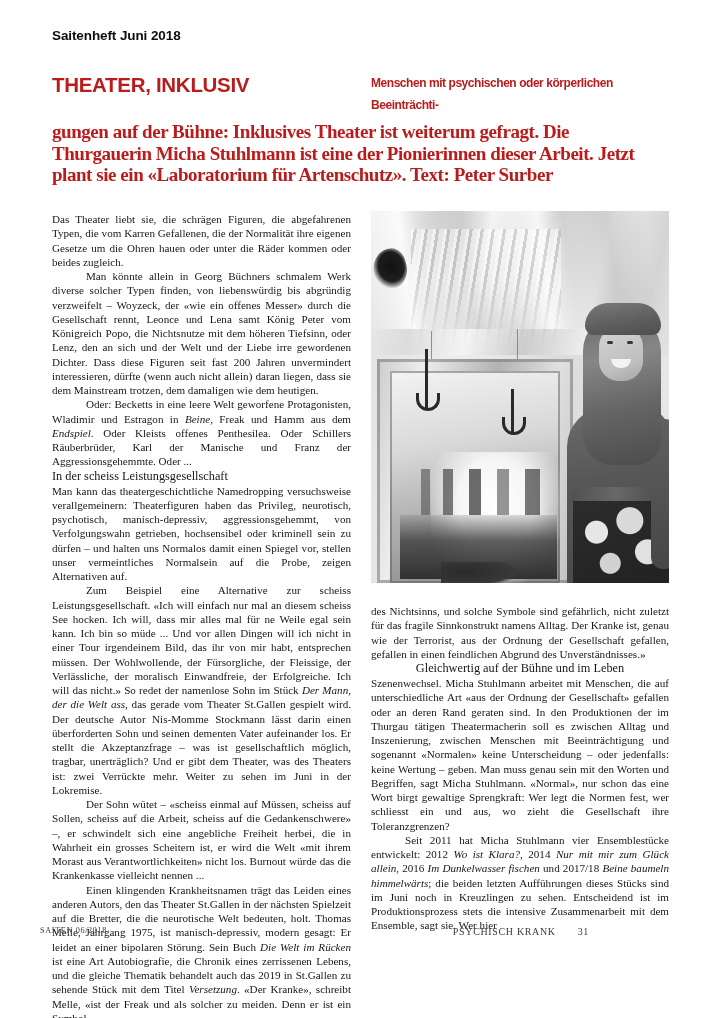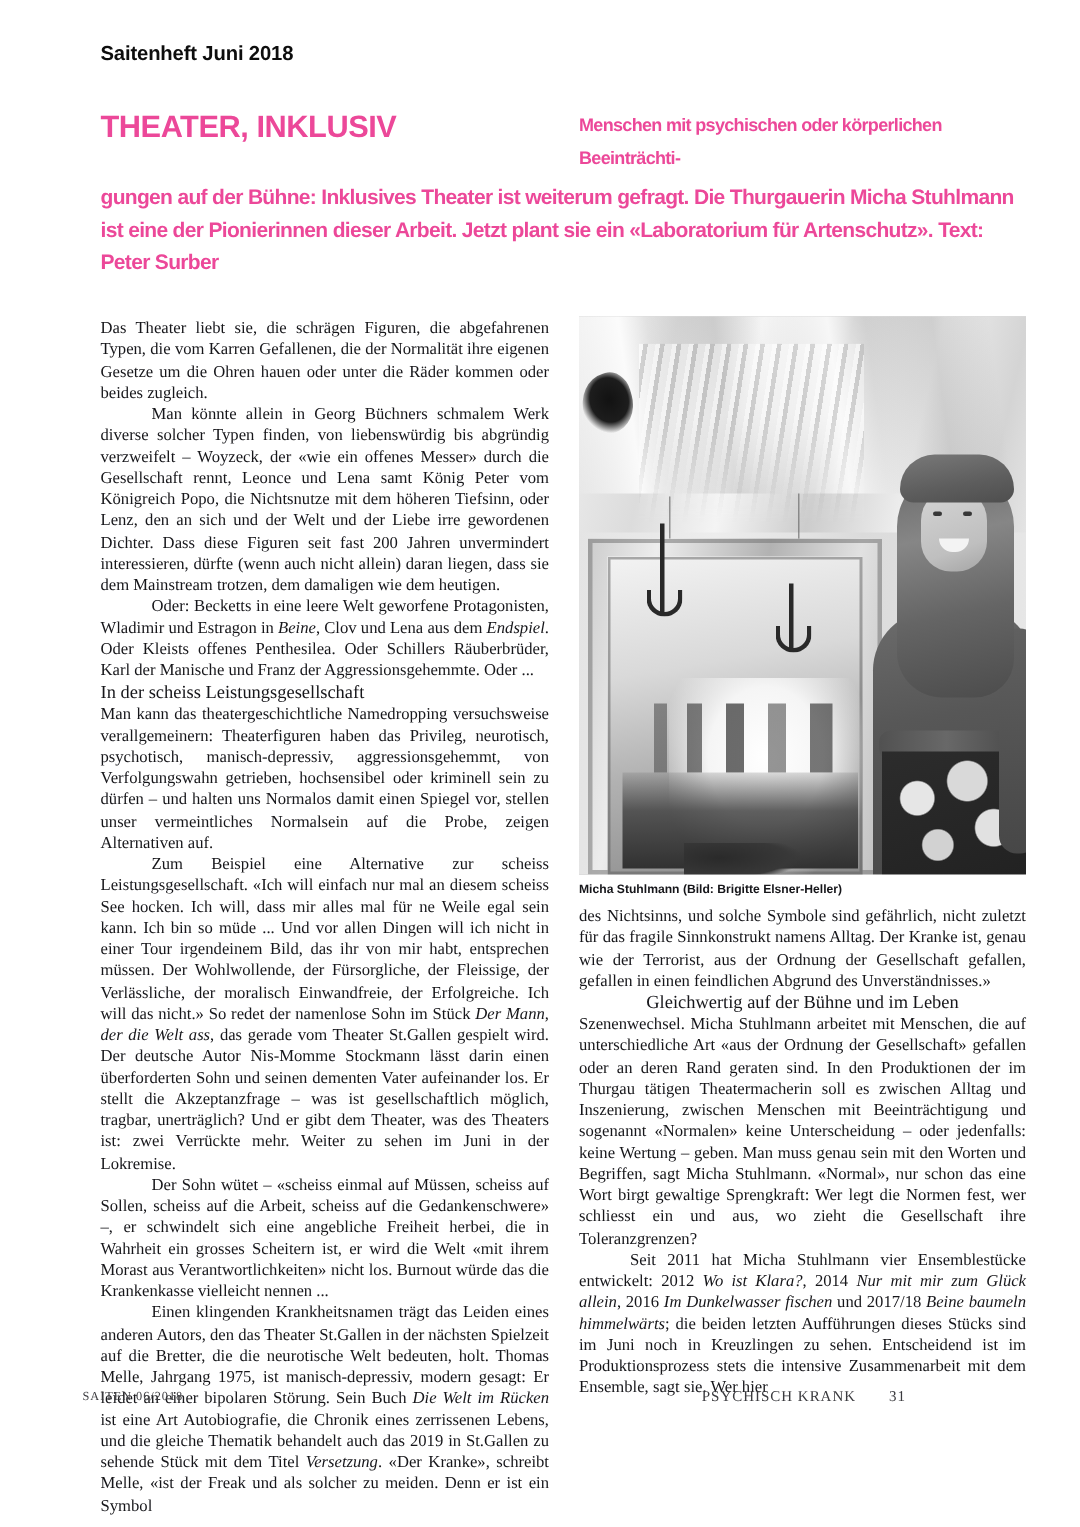--- a/index.html
+++ b/index.html
@@ -14,21 +14,20 @@
     font-family: "Liberation Serif", serif;
     color: #111111;
     overflow: hidden;
   }
   .page {
     position: absolute;
     left: 0; top: 0;
     width: 641px;
     height: 1018px;
     background: #ffffff;
-    margin-left: 15px;
   }
 
   
   .running-head {
     position: absolute;
     left: 52px;
     top: 28px;
     font-family: "Liberation Sans", sans-serif;
     font-weight: bold;
     font-size: 13.5px;
@@ -37,21 +36,21 @@
   }
 
   
   .headline-block {
     position: absolute;
     left: 52px;
     top: 74px;
     width: 616px;
     font-family: "Liberation Sans", sans-serif;
     font-weight: bold;
-    color: #ec4899;
+    color: #b91c1c;
   }
   .kicker-row {
     position: relative;
     height: 46px;
   }
   .kicker {
     position: absolute;
     left: 0;
     top: 0;
     font-size: 20.5px;
@@ -61,24 +60,25 @@
   .lead-head-top {
     position: absolute;
     left: 319px;
     top: -1px;
     width: 300px;
     font-size: 12px;
     line-height: 21.5px;
     letter-spacing: -0.45px;
   }
   .lead-head-rest {
-    font-size: 14px;
+    font-size: 19px;
     line-height: 21.5px;
     letter-spacing: -0.45px;
     margin-top: 1px;
+    font-family: Liberation Serif, serif;
   }
 
   
   .col {
     position: absolute;
     width: 298px;
     font-size: 11.1px;
     line-height: 14.25px;
     text-align: justify;
     -webkit-hyphens: auto;
@@ -357,26 +357,25 @@
         <div class="ph-hair"></div>
         <div class="ph-face"></div>
         <div class="ph-eye ph-eye-l"></div>
         <div class="ph-eye ph-eye-r"></div>
         <div class="ph-smile"></div>
         <div class="ph-cap"></div>
       </div>
     </div>
   </div>
 
-  <div class="caption">Micha Stuhlmann (Bild: Brigitte Elsner-Heller)</div>
 
   <div class="col col-left">
     <p>Das Theater liebt sie, die schrägen Figuren, die abgefahrenen Typen, die vom Karren Gefallenen, die der Normalität ihre eigenen Gesetze um die Ohren hauen oder unter die Räder kommen oder beides zugleich.</p>
     <p class="ind">Man könnte allein in Georg Büchners schmalem Werk diverse solcher Typen finden, von liebenswürdig bis abgründig verzweifelt – Woyzeck, der «wie ein offenes Messer» durch die Gesellschaft rennt, Leonce und Lena samt König Peter vom Königreich Popo, die Nichtsnutze mit dem höheren Tiefsinn, oder Lenz, den an sich und der Welt und der Liebe irre gewordenen Dichter. Dass diese Figuren seit fast 200 Jahren unvermindert interessieren, dürfte (wenn auch nicht allein) daran liegen, dass sie dem Mainstream trotzen, dem damaligen wie dem heutigen.</p>
-    <p class="ind"><span>Oder: Becketts in eine leere Welt geworfene Protagonisten, Wladimir und Estragon in </span><em>Beine</em><span>, Clov und Lena aus dem </span><em>Endspiel</em><span>. Oder Kleists offenes Penthesilea. Oder Schillers Räuberbrüder, Karl der Manische und Franz der Aggressionsgehemmte. Oder ...</span></p>
+    <p class="ind"><span>Oder: Becketts in eine leere Welt geworfene Protagonisten, Wladimir und Estragon in </span><em>Beine</em><span>, Freak und Hamm aus dem </span><em>Endspiel</em><span>. Oder Kleists offenes Penthesilea. Oder Schillers Räuberbrüder, Karl der Manische und Franz der Aggressionsgehemmte. Oder ...</span></p>
     <p class="subhead">In der scheiss Leistungsgesellschaft</p>
     <p>Man kann das theatergeschichtliche Namedropping versuchsweise verallgemeinern: Theaterfiguren haben das Privileg, neurotisch, psychotisch, manisch-depressiv, aggressionsgehemmt, von Verfolgungswahn getrieben, hochsensibel oder kriminell sein zu dürfen – und halten uns Normalos damit einen Spiegel vor, stellen unser vermeintliches Normalsein auf die Probe, zeigen Alternativen auf.</p>
     <p class="ind"><span>Zum Beispiel eine Alternative zur scheiss Leistungsgesellschaft. «Ich will einfach nur mal an diesem scheiss See hocken. Ich will, dass mir alles mal für ne Weile egal sein kann. Ich bin so müde ... Und vor allen Dingen will ich nicht in einer Tour irgendeinem Bild, das ihr von mir habt, entsprechen müssen. Der Wohlwollende, der Fürsorgliche, der Fleissige, der Verlässliche, der moralisch Einwandfreie, der Erfolgreiche. Ich will das nicht.» So redet der namenlose Sohn im Stück </span><em>Der Mann, der die Welt ass</em><span>, das gerade vom Theater St.Gallen gespielt wird. Der deutsche Autor Nis-Momme Stockmann lässt darin einen überforderten Sohn und seinen dementen Vater aufeinander los. Er stellt die Akzeptanzfrage – was ist gesellschaftlich möglich, tragbar, unerträglich? Und er gibt dem Theater, was des Theaters ist: zwei Verrückte mehr. Weiter zu sehen im Juni in der Lokremise.</span></p>
     <p class="ind">Der Sohn wütet – «scheiss einmal auf Müssen, scheiss auf Sollen, scheiss auf die Arbeit, scheiss auf die Gedankenschwere» –, er schwindelt sich eine angebliche Freiheit herbei, die in Wahrheit ein grosses Scheitern ist, er wird die Welt «mit ihrem Morast aus Verantwortlichkeiten» nicht los. Burnout würde das die Krankenkasse vielleicht nennen ...</p>
     <p class="ind"><span>Einen klingenden Krankheitsnamen trägt das Leiden eines anderen Autors, den das Theater St.Gallen in der nächsten Spielzeit auf die Bretter, die die neurotische Welt bedeuten, holt. Thomas Melle, Jahrgang 1975, ist manisch-depressiv, modern gesagt: Er leidet an einer bipolaren Störung. Sein Buch </span><em>Die Welt im Rücken</em><span> ist eine Art Autobiografie, die Chronik eines zerrissenen Lebens, und die gleiche Thematik behandelt auch das 2019 in St.Gallen zu sehende Stück mit dem Titel </span><em>Versetzung</em><span>. «Der Kranke», schreibt Melle, «ist der Freak und als solcher zu meiden. Denn er ist ein Symbol</span></p>
   </div>
 
   <div class="col col-right">
     <p>des Nichtsinns, und solche Symbole sind gefährlich, nicht zuletzt für das fragile Sinnkonstrukt namens Alltag. Der Kranke ist, genau wie der Terrorist, aus der Ordnung der Gesellschaft gefallen, gefallen in einen feindlichen Abgrund des Unverständnisses.»</p>
     <p class="subhead-2">Gleichwertig auf der Bühne und im Leben</p>

